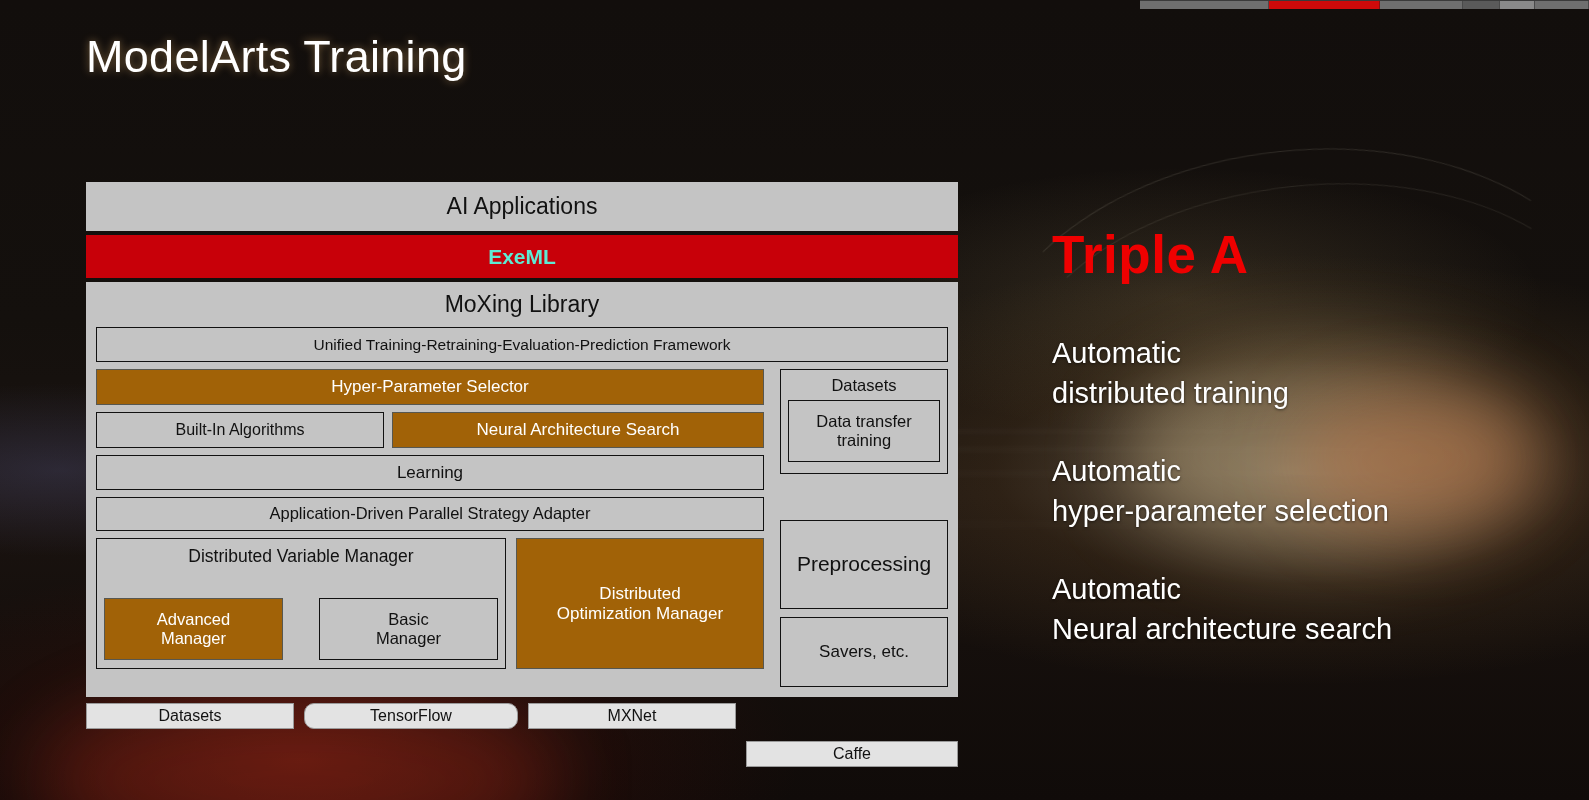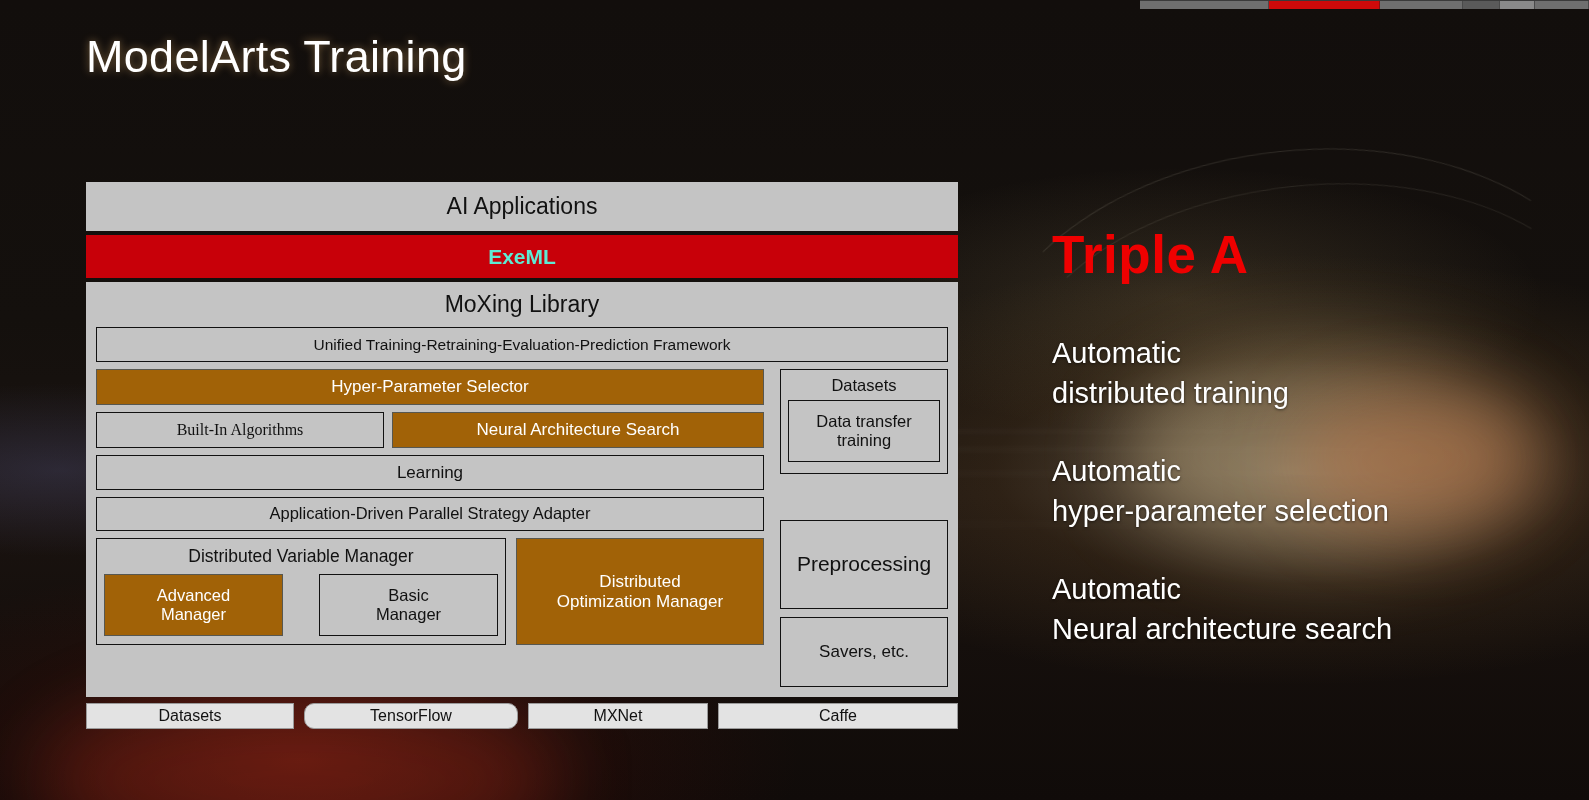--- a/index.html
+++ b/index.html
@@ -85,52 +85,52 @@
     display:flex;align-items:center;justify-content:center;
     text-align:center;line-height:1.16;
   }
   .bx.light{background:#c4c4c4;color:#111;}
   .bx.dark{background:#a16207;color:#fff;border-color:#575750;}
 
   .unified{height:35px;font-size:15.5px;}
   .hps{height:36px;font-size:17px;}
 
   .pairrow{display:flex;gap:8px;}
-  .builtin{width:288px;height:36px;font-size:16px;font-family:Liberation Serif, serif;}
+  .builtin{width:288px;height:36px;font-size:16px;}
   .nas{flex:1;height:36px;font-size:17px;}
 
   .learning{height:35px;font-size:17px;}
   .adapter{height:34px;font-size:16.5px;}
 
   .lastrow{display:flex;gap:10px;}
   .dvm{
     width:410px;background:#c4c4c4;border:1px solid #111;box-sizing:border-box;
     padding:5px 7px 8px 7px;
   }
   .dvm-title{text-align:center;color:#111;font-size:17.5px;padding:2px 0 7px 0;}
-  .dvm-inner{display:flex;gap:36px;}
+  .dvm-inner{display:flex;gap:36px;margin-top:24px;}
   .mgr{flex:1;height:62px;font-size:16.5px;}
 
   .dom{flex:1;font-size:17px;}
 
   .ds{height:105px;background:#c4c4c4;border:1px solid #111;box-sizing:border-box;padding:4px 7px;}
   .ds-title{text-align:center;color:#111;font-size:16.5px;padding:2px 0 5px 0;}
   .ds-inner{height:62px;font-size:16.5px;}
   .prep{height:89px;font-size:21px;margin-top:38px;}
   .savers{height:70px;font-size:17px;}
 
   .frameworks{display:flex;gap:10px;margin-top:6px;}
   .fw{
     background:#e3e3e3;color:#111;height:26px;border:1px solid #9a9a9a;box-sizing:border-box;
     display:flex;align-items:center;justify-content:center;font-size:16px;
   }
   .fw1{width:208px;}
   .fw2{width:214px;border-radius:10px;}
-  .fw3{width:180px;}
-  .fw4{flex:1;}
+  .fw3{width:208px;}
+  .fw4{flex:1;margin-top:38px;}
 
   
   #rightcol{position:absolute;left:1052px;top:228px;width:500px;}
   #tripleA{
     font-size:53px;font-weight:bold;color:#ef0000;letter-spacing:.5px;
     line-height:1;margin-bottom:52px;
   }
   .bullet{
     color:#ffffff;font-size:29px;line-height:1.38;margin-bottom:38px;
     text-shadow:0 1px 3px rgba(0,0,0,.55);

